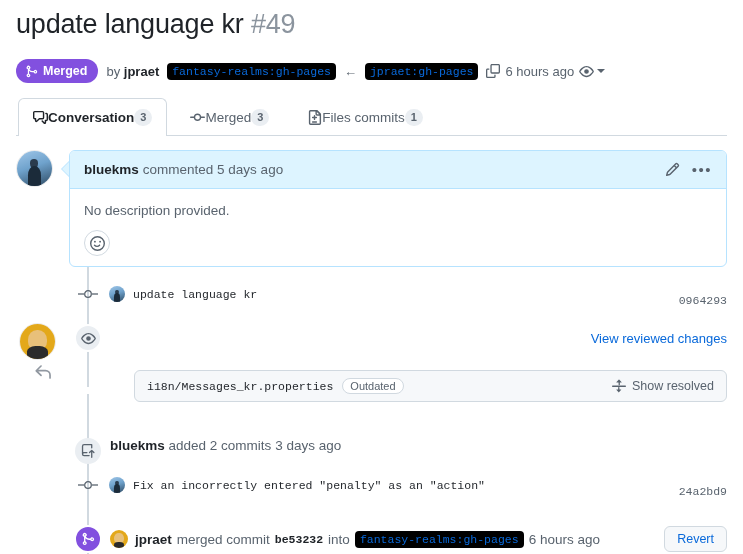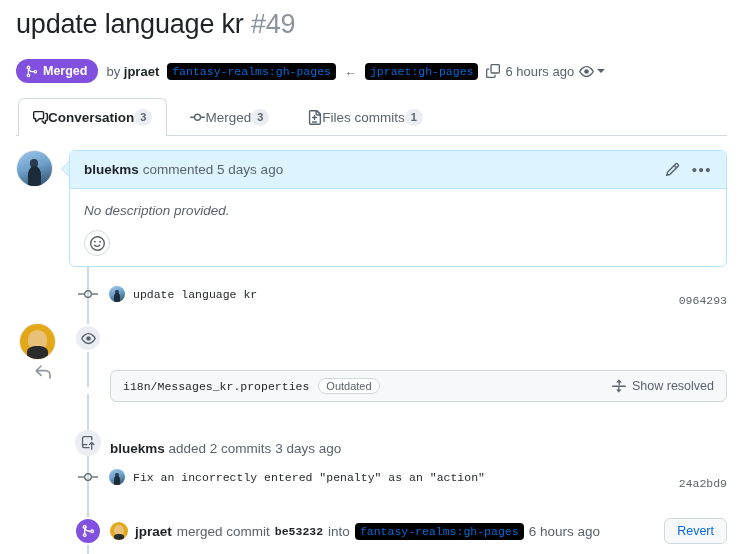--- a/index.html
+++ b/index.html
@@ -98,21 +98,21 @@
   .comment-box { border: 1px solid #b6e3ff; border-radius: 6px; background: #fff; overflow: hidden; }
   .comment-head {
     background: #ddf4ff; border-bottom: 1px solid #b6e3ff;
     height: 38px; display: flex; align-items: center; padding: 0 14px;
     font-size: 13.5px; color: #59636e;
   }
   .comment-head b { color: #1F2328; font-weight: 600; margin-right: 4px; }
   .head-actions { margin-left: auto; display: flex; align-items: center; gap: 12px; color: #59636e; }
   .kebab { letter-spacing: 1.5px; font-size: 15px; line-height: 10px; color:#59636e; }
   .comment-body { padding: 14px 14px 10px 14px; }
-  .no-desc { font-style: italic; color: #59636e; font-size: 13.5px; }
+  .no-desc { color: #59636e; font-size: 13.5px; }
   .reaction-btn {
     margin-top: 12px; width: 26px; height: 26px; border: 1px solid #d1d9e0;
     border-radius: 50%; display: flex; align-items: center; justify-content: center;
     color: #59636e; background: #fff; cursor: pointer;
   }
 
   
   .commit-row { display: flex; align-items: center; height: 30px; position: relative; padding-left: 60px; }
   .commit-dot {
     position: absolute; left: 62px; top: 50%; transform: translateY(-50%);
@@ -136,36 +136,36 @@
     display: flex; align-items: center; justify-content: center; color: #59636e;
     position: absolute; left: 58px; top: 1px;
   }
   .review-head-row { display: flex; align-items: center; margin-left: 48px; height: 30px; }
   .review-text { font-size: 13.5px; color: #59636e; margin-left: 46px; }
   .review-text b { color: #1F2328; font-weight: 600; }
   .link { color: #0969da; font-size: 13px; text-decoration: none; margin-left: auto; cursor: pointer; }
   .reply-arrow { position: absolute; left: 18px; top: 40px; color: #9198a1; }
 
   .file-thread {
-    margin-left: 94px; margin-right: 0; margin-top: 10px;
+    margin-left: 118px; margin-right: 0; margin-top: 10px;
     border: 1px solid #d1d9e0; border-radius: 6px; background: #f6f8fa;
     height: 32px; display: flex; align-items: center; padding: 0 12px;
   }
   .file-name { font-family: "Liberation Mono", monospace; font-size: 11.5px; color: #1F2328; }
   .outdated {
     margin-left: 9px; font-size: 11px; color: #59636e;
     border: 1px solid #d1d9e0; border-radius: 10px; padding: 1px 7px; background: #fff;
   }
   .show-resolved {
     margin-left: auto; display: inline-flex; align-items: center; gap: 6px;
     font-size: 12.5px; color: #59636e; cursor: pointer;
   }
 
   
-  .added-row { display: flex; align-items: flex-end; margin-top: 28px; position: relative; height: 26px; }
+  .added-row { display: flex; align-items: flex-start; margin-top: 36px; position: relative; height: 26px; }
   .added-icon {
     width: 26px; height: 26px; border-radius: 50%; background: #eaeef2;
     display: flex; align-items: center; justify-content: center; color: #59636e;
     position: absolute; left: 59px;
   }
   .added-text { font-size: 13.5px; color: #59636e; margin-left: 94px; }
   .added-text b { color: #1F2328; font-weight: 600; }
 
   
   .merge-row { display: flex; align-items: center; margin-top: 22px; position: relative; height: 34px; }
@@ -313,20 +313,21 @@
       <svg class="reply-arrow" width="18" height="18" viewBox="0 0 16 16" fill="currentColor">
         <path d="M6.78 1.97a.75.75 0 0 1 0 1.06L3.81 6h6.44A4.75 4.75 0 0 1 15 10.75v2.5a.75.75 0 0 1-1.5 0v-2.5a3.25 3.25 0 0 0-3.25-3.25H3.81l2.97 2.97a.749.749 0 1 1-1.06 1.06L1.47 7.53a.75.75 0 0 1 0-1.06l4.25-4.25a.75.75 0 0 1 1.06 0Z"></path>
       </svg>
       <div class="badge-circle">
         <svg width="15" height="15" viewBox="0 0 16 16" fill="currentColor">
           <path d="M8 2c1.981 0 3.671.992 4.933 2.078 1.27 1.091 2.187 2.345 2.637 3.023a1.62 1.62 0 0 1 0 1.798c-.45.678-1.367 1.932-2.637 3.023C11.67 13.008 9.981 14 8 14c-1.981 0-3.671-.992-4.933-2.078C1.797 10.83.88 9.576.43 8.898a1.62 1.62 0 0 1 0-1.798c.45-.677 1.367-1.931 2.637-3.022C4.33 2.992 6.019 2 8 2Zm0 1.5c-1.51 0-2.879.752-4.033 1.745C2.82 6.235 1.98 7.389 1.58 8c.4.61 1.24 1.765 2.387 2.755C5.121 11.748 6.49 12.5 8 12.5s2.879-.752 4.033-1.745C13.18 9.765 14.02 8.611 14.42 8c-.4-.61-1.24-1.765-2.387-2.755C10.879 4.252 9.51 3.5 8 3.5ZM8 5.5a2.5 2.5 0 1 1 0 5 2.5 2.5 0 0 1 0-5Z"></path>
         </svg>
       </div>
       <div style="flex:1;">
         <div class="review-head-row">
+          <a class="link">View reviewed changes</a>
         </div>
       </div>
     </div>
 
     <div class="file-thread">
       <span class="file-name">i18n/Messages_kr.properties</span>
       <span class="outdated">Outdated</span>
       <span class="show-resolved">
         <svg width="14" height="14" viewBox="0 0 16 16" fill="currentColor">
           <path d="M8.177.677l2.896 2.896a.25.25 0 0 1-.177.427H9v2.25a.75.75 0 0 1-1.5 0V4H5.104a.25.25 0 0 1-.177-.427L7.823.677a.25.25 0 0 1 .354 0ZM7.823 15.323l-2.896-2.896A.25.25 0 0 1 5.104 12H7V9.75a.75.75 0 0 1 1.5 0V12h1.896a.25.25 0 0 1 .177.427l-2.896 2.896a.25.25 0 0 1-.354 0ZM.75 7.5a.75.75 0 0 0 0 1.5h14.5a.75.75 0 0 0 0-1.5Z"></path>

